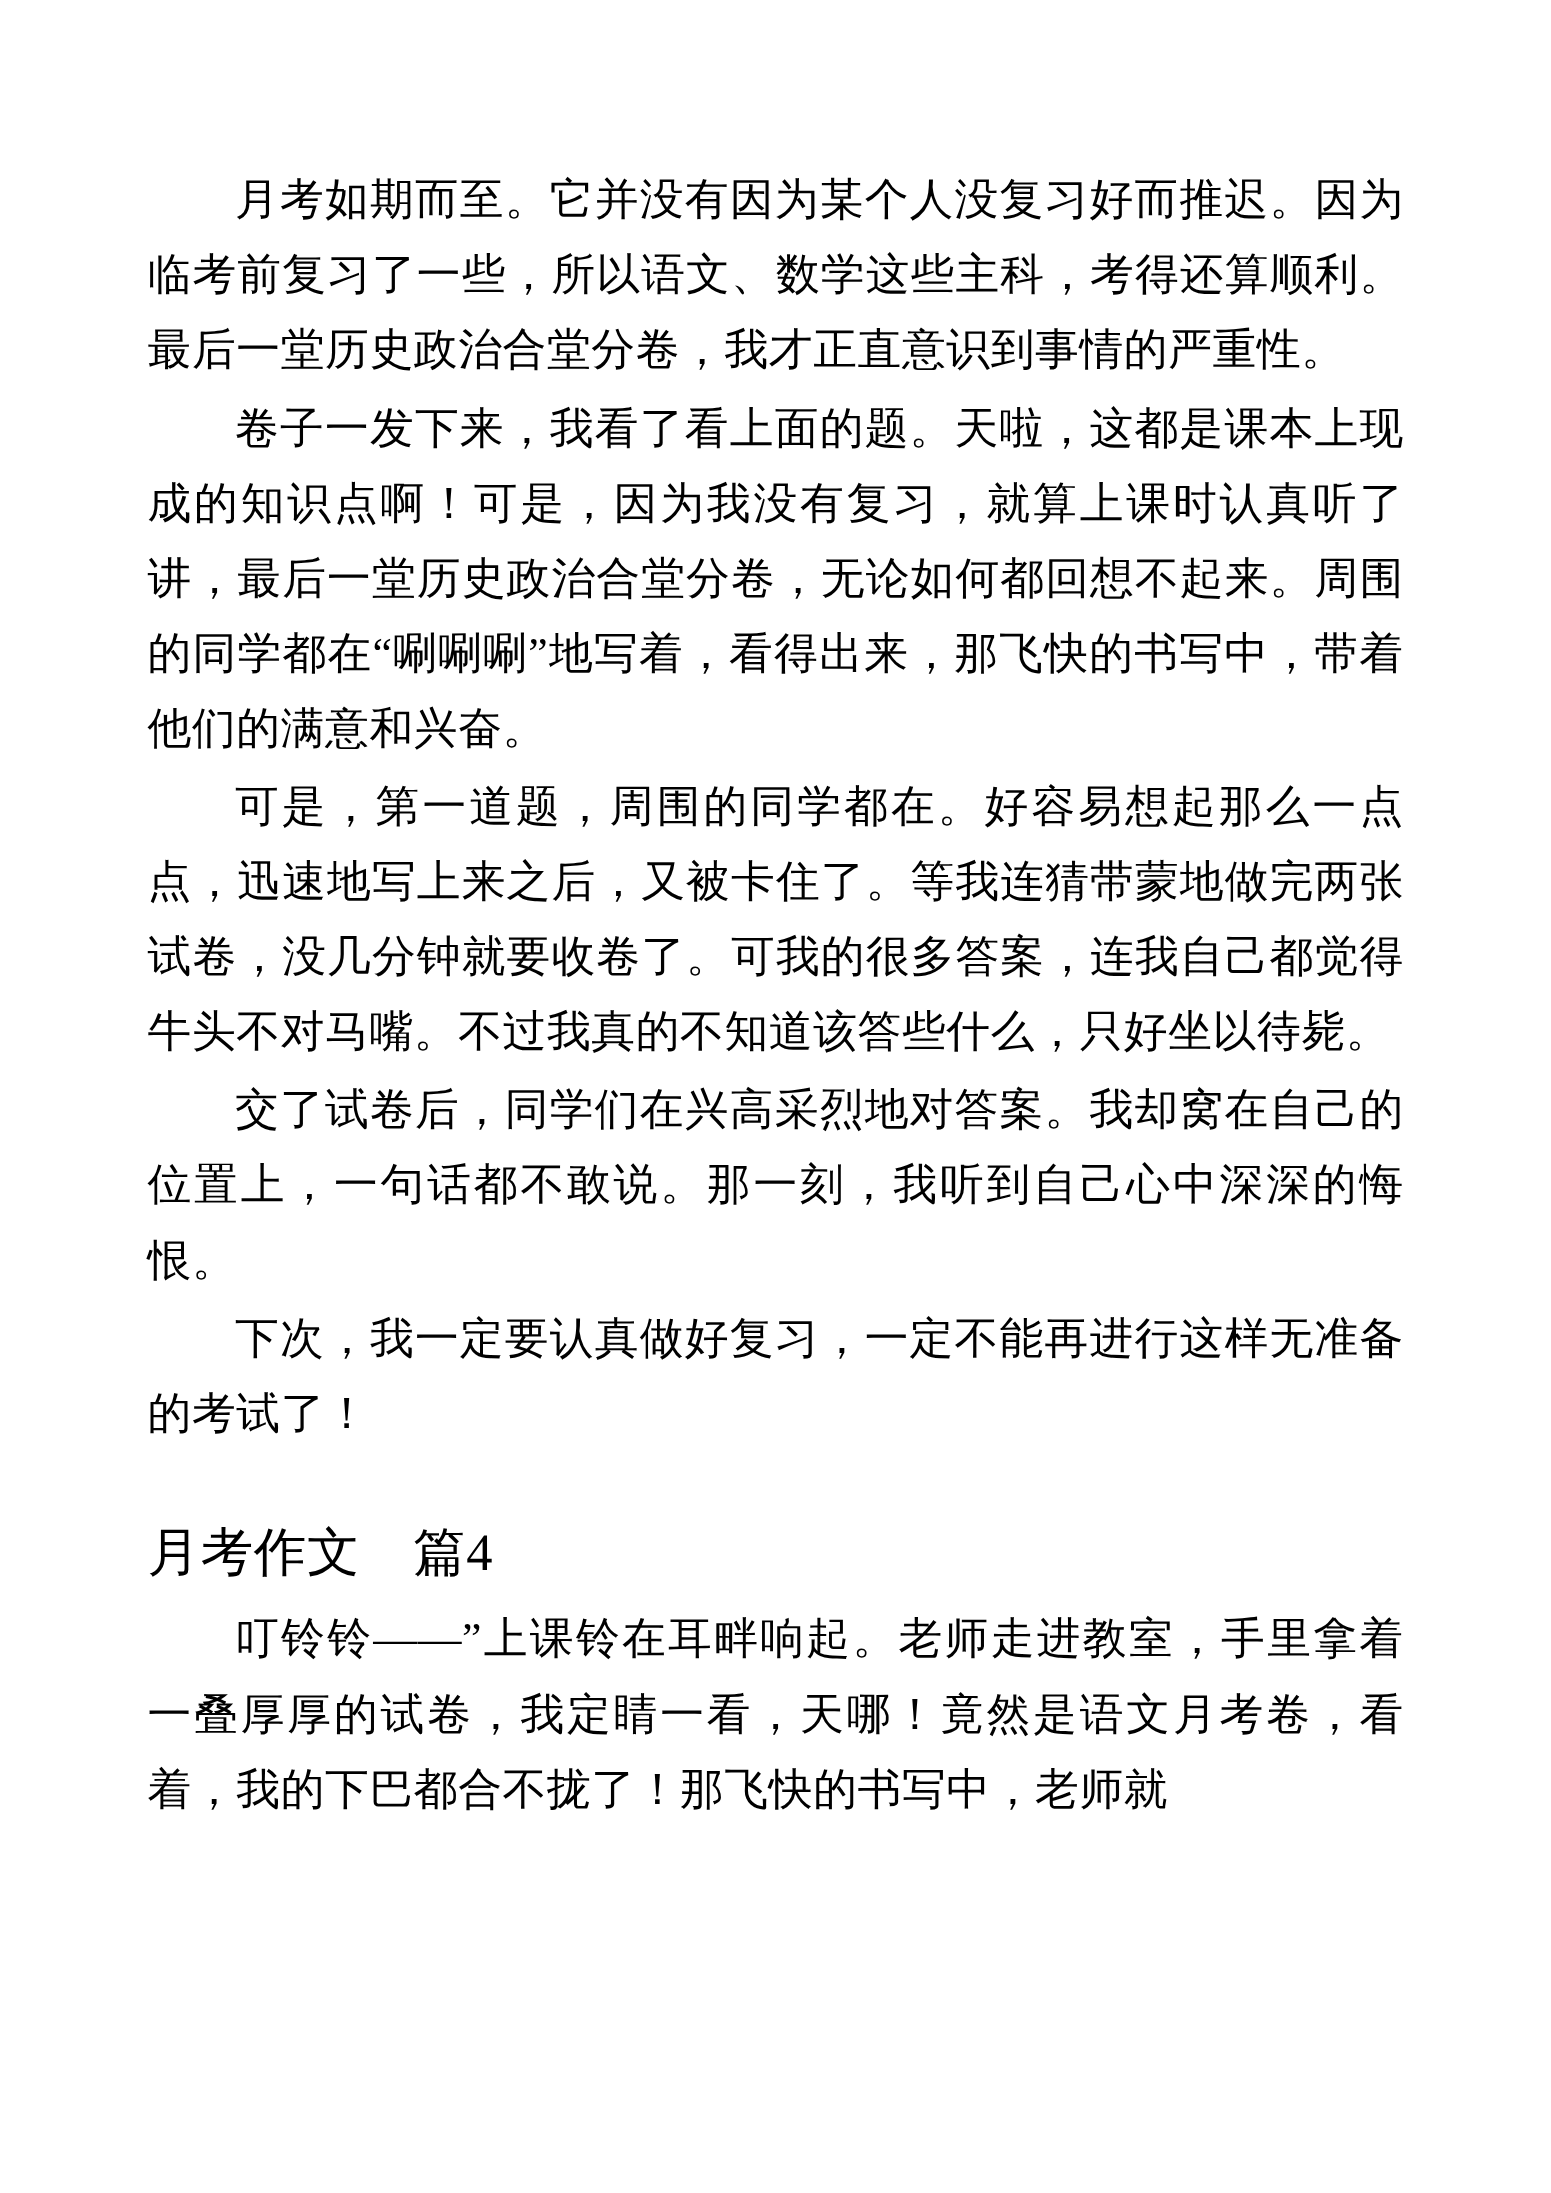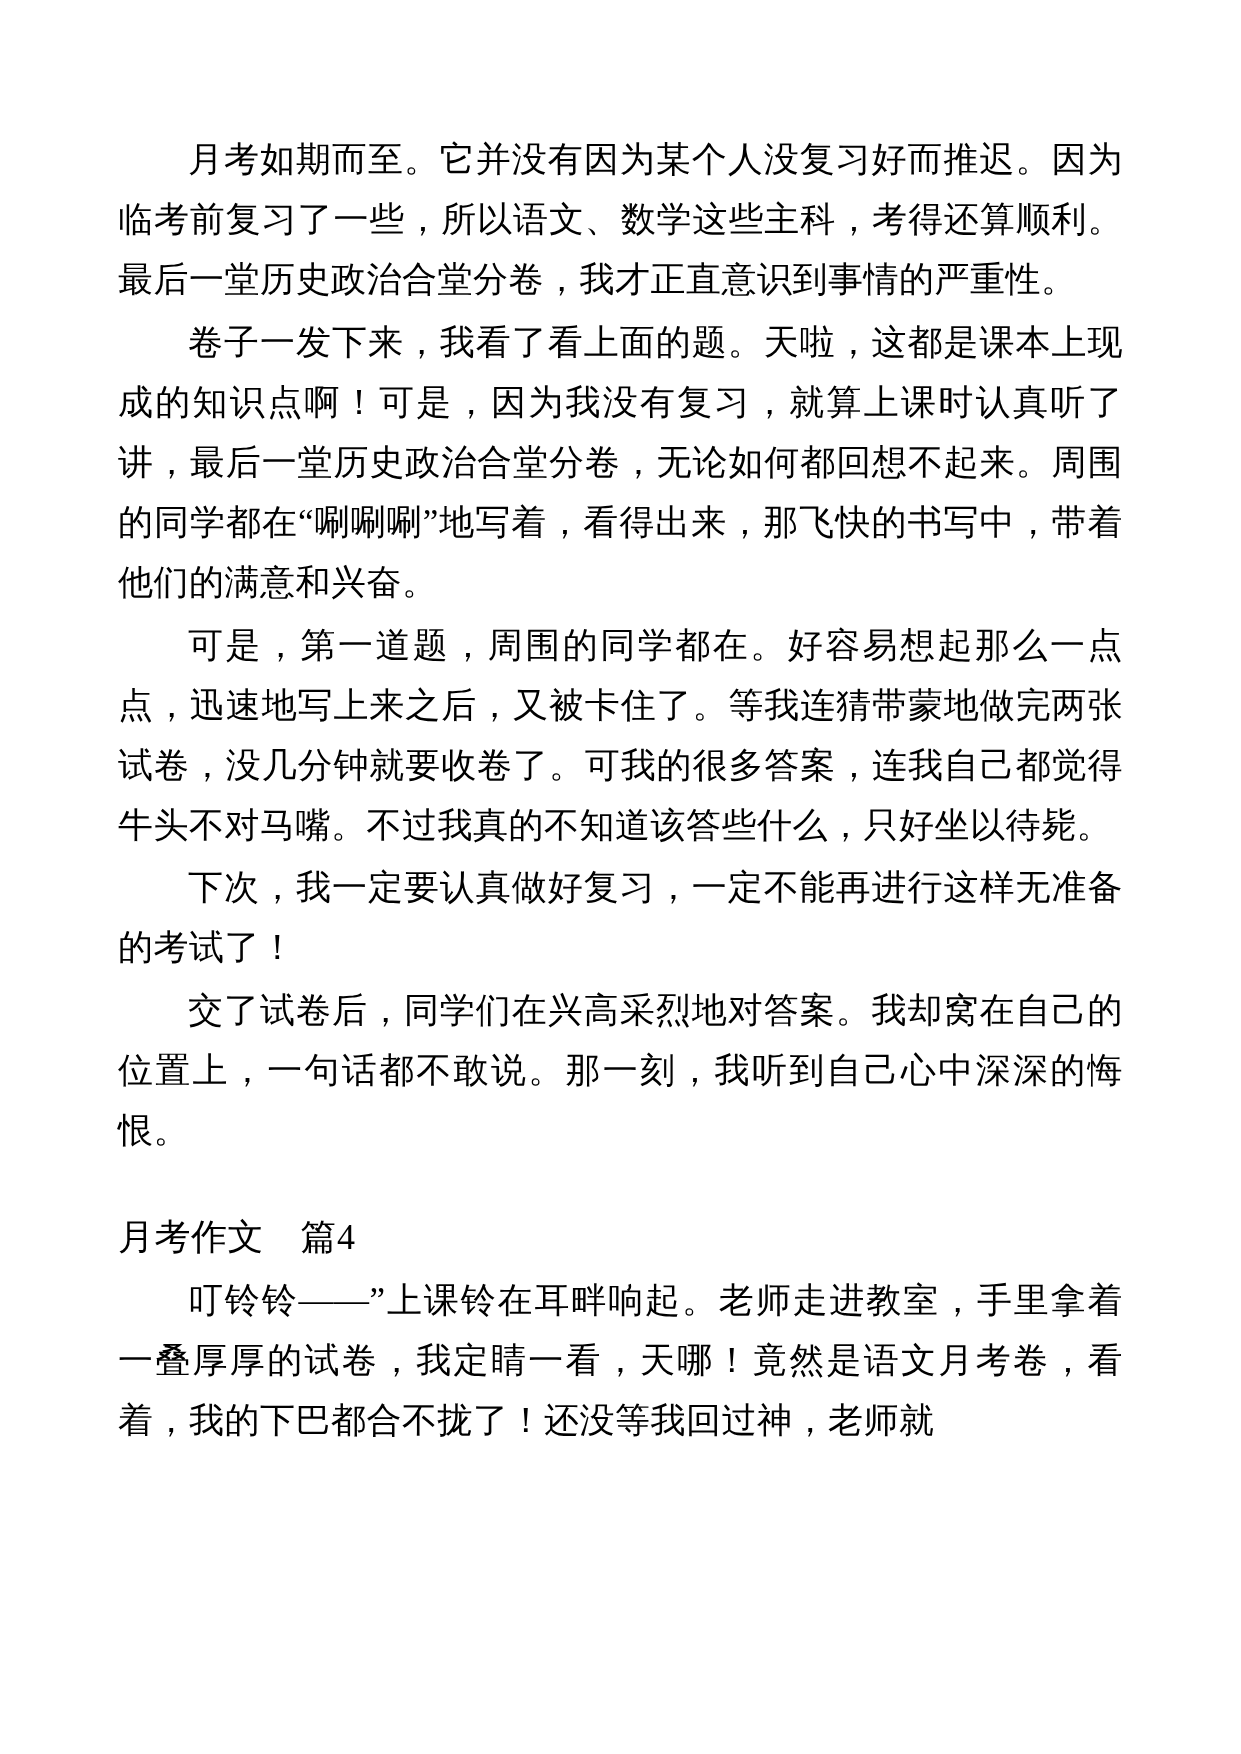--- a/index.html
+++ b/index.html
@@ -27,38 +27,38 @@
   }
   .para {
     margin: 0 0 2px 0;
     text-indent: 2em;
     font-size: 35px;
     line-height: 1.72;
   }
   .heading {
     margin: 46px 0 2px 0;
     text-indent: 0;
-    font-size: 36px;
+    font-size: 42px;
     line-height: 1.72;
   }
 </style>
 </head>
 <body>
 
 <div class="page">
   <div class="doc-body">
 
     <p class="para">月考如期而至。它并没有因为某个人没复习好而推迟。因为临考前复习了一些，所以语文、数学这些主科，考得还算顺利。最后一堂历史政治合堂分卷，我才正直意识到事情的严重性。</p>
 
     <p class="para">卷子一发下来，我看了看上面的题。天啦，这都是课本上现成的知识点啊！可是，因为我没有复习，就算上课时认真听了讲，最后一堂历史政治合堂分卷，无论如何都回想不起来。周围的同学都在“唰唰唰”地写着，看得出来，那飞快的书写中，带着他们的满意和兴奋。</p>
 
     <p class="para">可是，第一道题，周围的同学都在。好容易想起那么一点点，迅速地写上来之后，又被卡住了。等我连猜带蒙地做完两张试卷，没几分钟就要收卷了。可我的很多答案，连我自己都觉得牛头不对马嘴。不过我真的不知道该答些什么，只好坐以待毙。</p>
 
+    <p class="para">交了试卷后，同学们在兴高采烈地对答案。我却窝在自己的位置上，一句话都不敢说。那一刻，我听到自己心中深深的悔恨。</p>
+
     <p class="para">下次，我一定要认真做好复习，一定不能再进行这样无准备的考试了！</p>
-
-    <p class="para">交了试卷后，同学们在兴高采烈地对答案。我却窝在自己的位置上，一句话都不敢说。那一刻，我听到自己心中深深的悔恨。</p>
 
     <p class="heading">月考作文　篇4</p>
 
-    <p class="para">叮铃铃——”上课铃在耳畔响起。老师走进教室，手里拿着一叠厚厚的试卷，我定睛一看，天哪！竟然是语文月考卷，看着，我的下巴都合不拢了！还没等我回过神，老师就</p>
+    <p class="para">叮铃铃——”上课铃在耳畔响起。老师走进教室，手里拿着一叠厚厚的试卷，我定睛一看，天哪！竟然是语文月考卷，看着，我的下巴都合不拢了！那飞快的书写中，老师就</p>
 
   </div>
 </div>
 
 </body></html>

